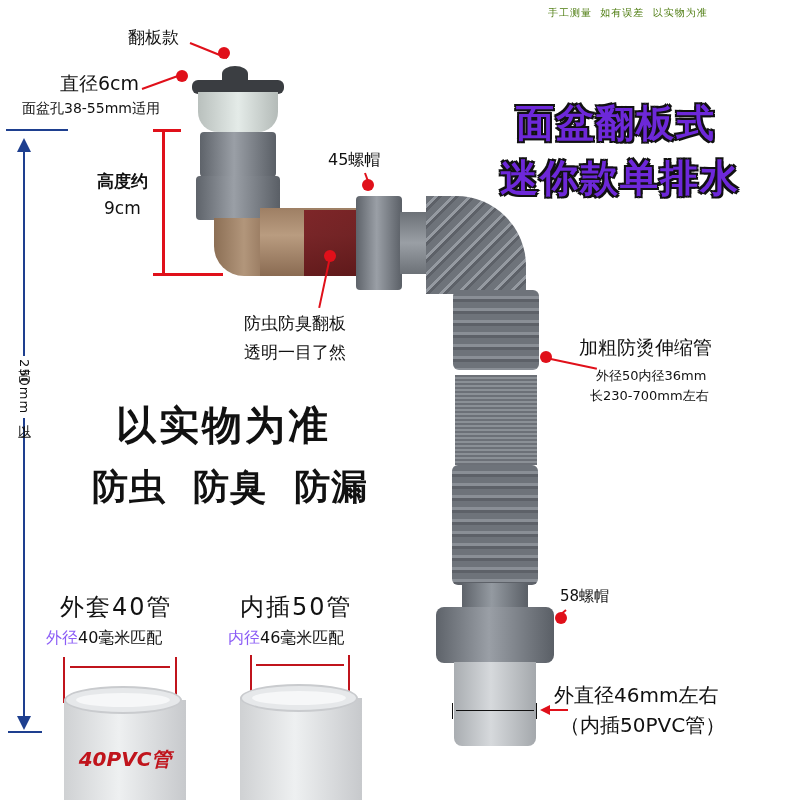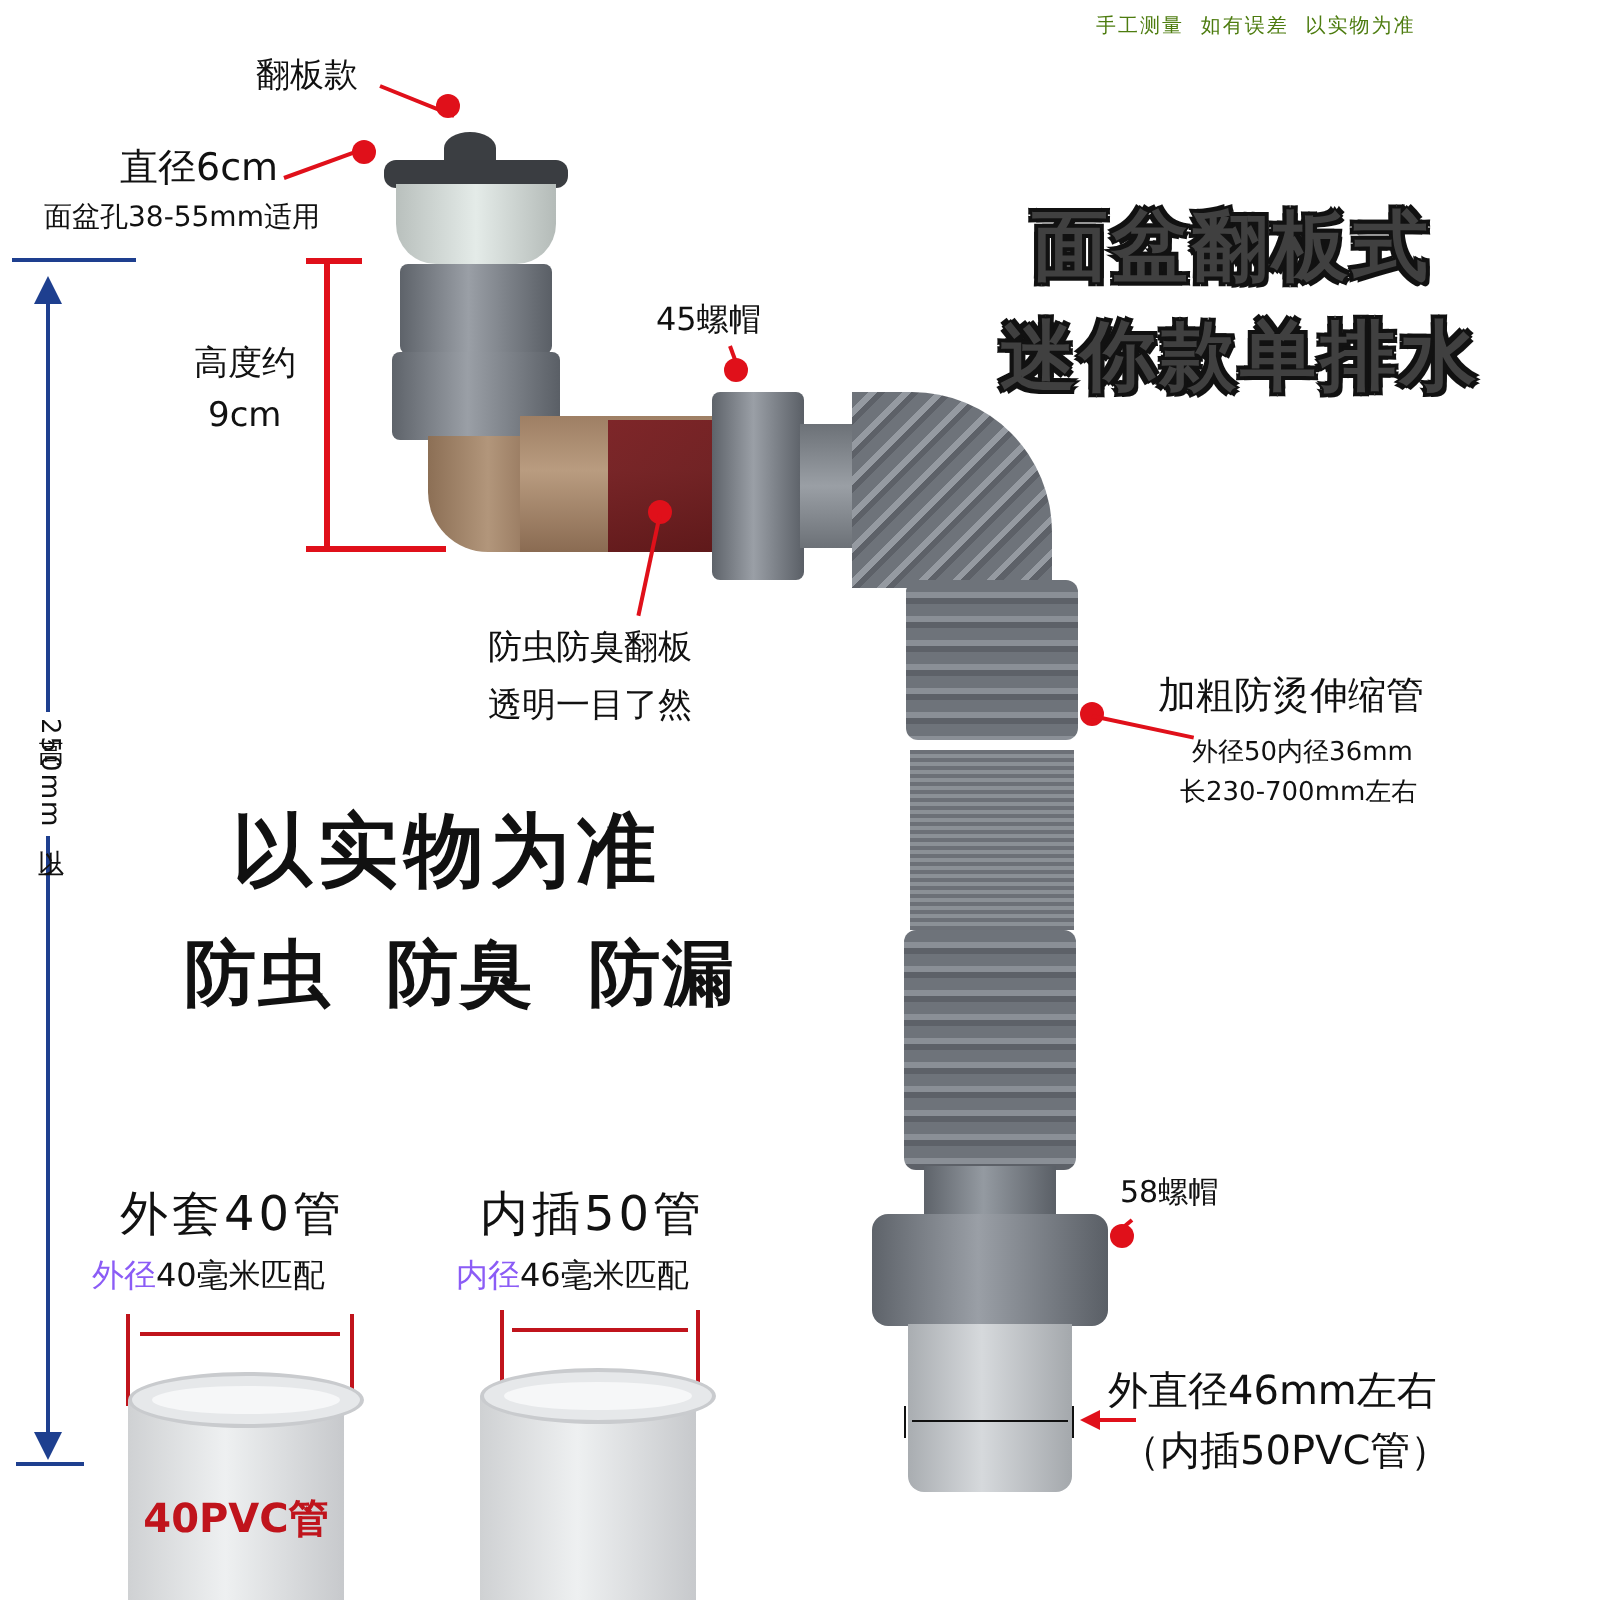--- a/index.html
+++ b/index.html
@@ -1,34 +1,34 @@
 <!DOCTYPE html>
 <html><head>
 <meta charset="utf-8">
 <style>
   html, body { margin:0; padding:0; }
   body { width:800px; height:800px; background:#ffffff; position:relative; overflow:hidden;
          font-family: "DejaVu Sans", "Liberation Sans", sans-serif; color:#111; }
   .abs { position:absolute; }
   .disclaimer { top:6px; left:548px; font-size:10px; letter-spacing:1px; color:#4d7c0f; white-space:pre; }
-  .headline { left:508px; font-size:38px; font-weight:bold; color:#404040; letter-spacing:2px;
+  .headline { left:508px; font-size:38px; font-weight:bold; color:#6d28d9; letter-spacing:2px;
      -webkit-text-stroke:2px #111; paint-order:stroke fill;
      text-shadow: 2px 2px 0 #111, -2px -2px 0 #111, 2px -2px 0 #111, -2px 2px 0 #111; white-space:nowrap;text-align:right; }
   .hl1 { top:98px; left:516px; }
   .hl2 { top:153px; left:500px; }
   .lbl { font-size:15px; color:#111; white-space:nowrap; }
   .lbl-lg { font-size:19px; }
   .dot { width:12px; height:12px; border-radius:50%; background:#e0101a; }
   .redline { background:#e0101a; height:2px; transform-origin:0 50%; }
   .slogan1 { top:398px; left:116px; font-size:40px; font-weight:bold; letter-spacing:3px; }
   .slogan2 { top:463px; left:92px; font-size:36px; font-weight:bold; letter-spacing:1px; white-space:pre; }
   .pipe-title { font-size:24px; letter-spacing:2px; }
   .pipe-sub { font-size:16px; }
   .red { color:#8b5cf6; }
-  .pvc { width:108px; height:110px; background:linear-gradient(90deg,#cfd1d3,#eef0f1 45%,#c7c9cc); border-radius:0; }
+  .pvc { width:122px; height:110px; background:linear-gradient(90deg,#cfd1d3,#eef0f1 45%,#c7c9cc); border-radius:0;font-style:italic; }
   .pvc-top { position:absolute; top:-14px; left:0; width:118px; height:28px; border-radius:50%;
              background:#e6e8ea; border:2px solid #c9cbce; box-sizing:border-box; }
   .pvc-top::after { content:""; position:absolute; left:10px; top:5px; width:94px; height:14px; border-radius:50%; background:#f6f7f8; }
   .pvc-label { position:absolute; top:46px; width:100%; text-align:center; font-size:20px; font-weight:bold; color:#c0141c; }
   .vtext { writing-mode:vertical-rl; font-size:13px; color:#111; letter-spacing:1px; }
   .blue { background:#1e3f8f; }
   .hose { background:repeating-linear-gradient(180deg,#6e737a 0 6px,#8a8f96 6px 9px,#5d6168 9px 12px); border-radius:6px; }
   .hose-fine { background:repeating-linear-gradient(180deg,#6c7077 0 2px,#8b9096 2px 4px); }
   .nut { background:linear-gradient(90deg,#5e636a,#9a9fa6 45%,#5a5f66); border-radius:4px; }
 </style>
@@ -43,21 +43,21 @@
 <div class="abs blue" style="left:6px; top:129px; width:62px; height:2px;"></div>
 <div class="abs blue" style="left:8px; top:731px; width:34px; height:2px;"></div>
 <div class="abs blue" style="left:23px; top:146px; width:2px; height:570px;"></div>
 <div class="abs" style="left:17px; top:138px; width:0; height:0; border-left:7px solid transparent; border-right:7px solid transparent; border-bottom:14px solid #1e3f8f;"></div>
 <div class="abs" style="left:17px; top:716px; width:0; height:0; border-left:7px solid transparent; border-right:7px solid transparent; border-top:14px solid #1e3f8f;"></div>
 <div class="abs vtext" style="left:15px; top:356px; background:#fff; padding:2px 0;">高250mm以上</div>
 
 <div class="abs" style="left:153px; top:129px; width:28px; height:3px; background:#e0101a;"></div>
 <div class="abs" style="left:162px; top:130px; width:3px; height:145px; background:#e0101a;"></div>
 <div class="abs" style="left:153px; top:273px; width:70px; height:3px; background:#e0101a;"></div>
-<div class="abs lbl" style="left:97px; top:170px; font-size:17px;">高度约</div>
+<div class="abs lbl" style="left:97px; top:170px; font-size:17px;font-weight:bold;">高度约</div>
 <div class="abs lbl" style="left:104px; top:198px; font-size:17px;">9cm</div>
 
 <div class="abs" style="left:222px; top:66px; width:26px; height:16px; border-radius:50% 50% 0 0; background:#3b3e42;"></div>
 <div class="abs" style="left:192px; top:80px; width:92px; height:14px; border-radius:6px; background:#3a3d41;"></div>
 <div class="abs" style="left:198px; top:92px; width:80px; height:40px; border-radius:0 0 20px 20px; background:linear-gradient(90deg,#b9c0bd,#e4ebe8 50%,#b4bbb8);"></div>
 <div class="abs nut" style="left:200px; top:132px; width:76px; height:45px;"></div>
 <div class="abs nut" style="left:196px; top:176px; width:84px; height:44px;"></div>
 
 <div class="abs" style="left:214px; top:218px; width:60px; height:58px; border-radius:0 0 0 30px; background:linear-gradient(90deg,#8c6f55,#b2967b 50%,#8a6b52);"></div>
 <div class="abs" style="left:260px; top:208px; width:100px; height:68px; background:linear-gradient(180deg,#9e7f64,#b99c80 40%,#8a6b52);"></div>

